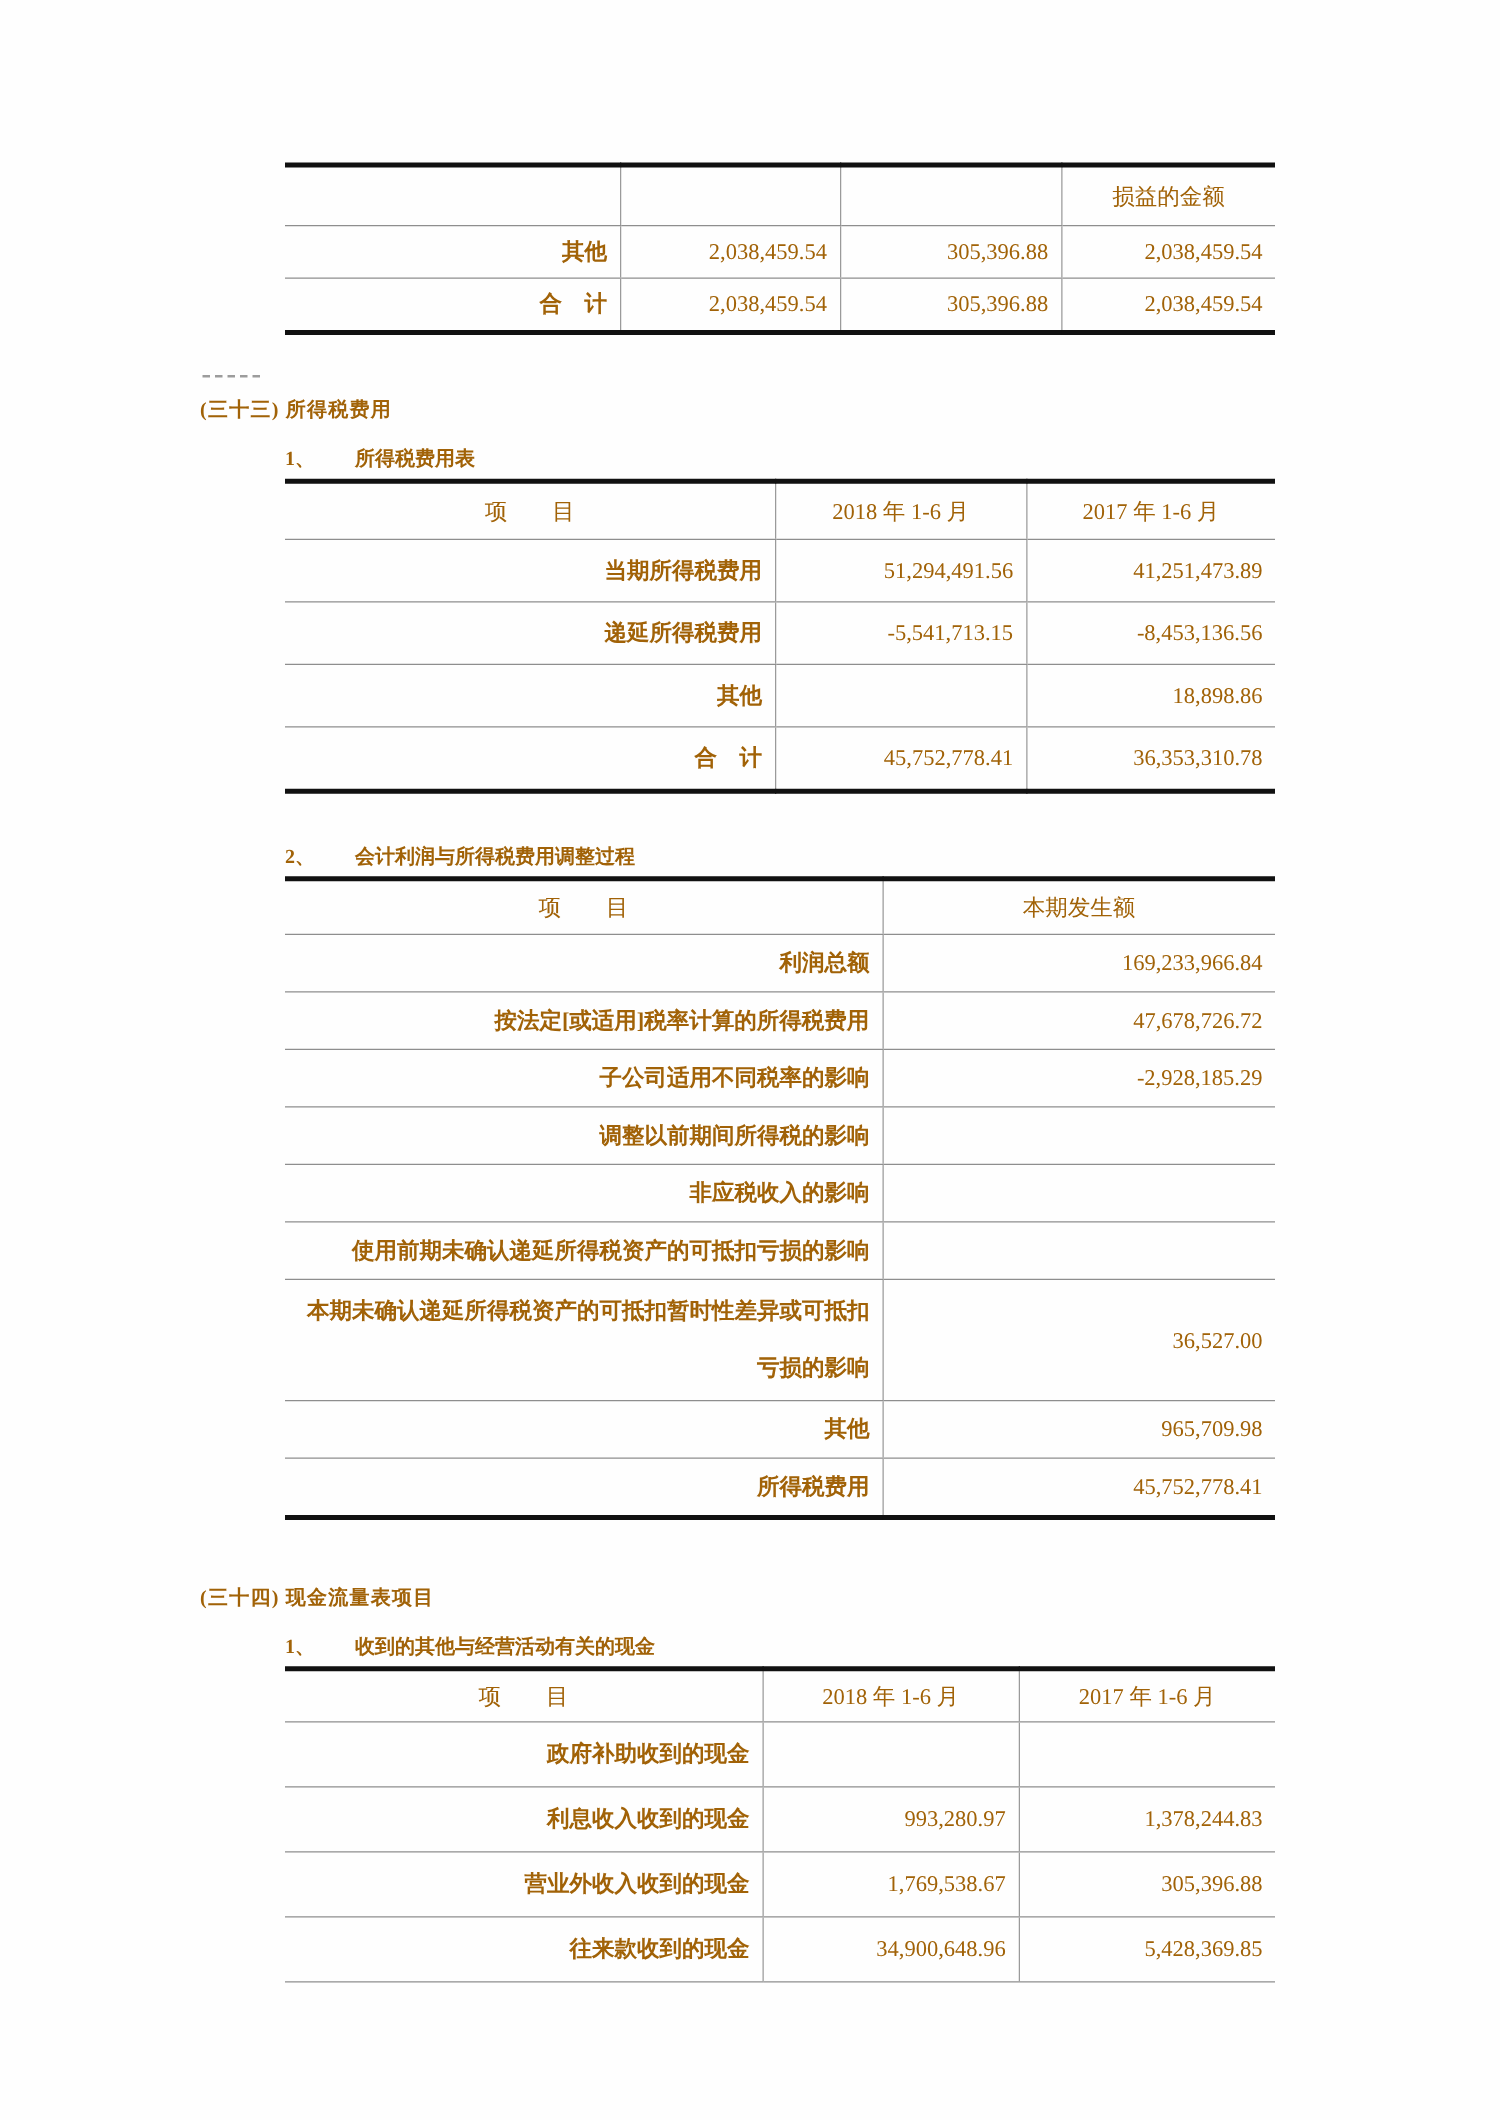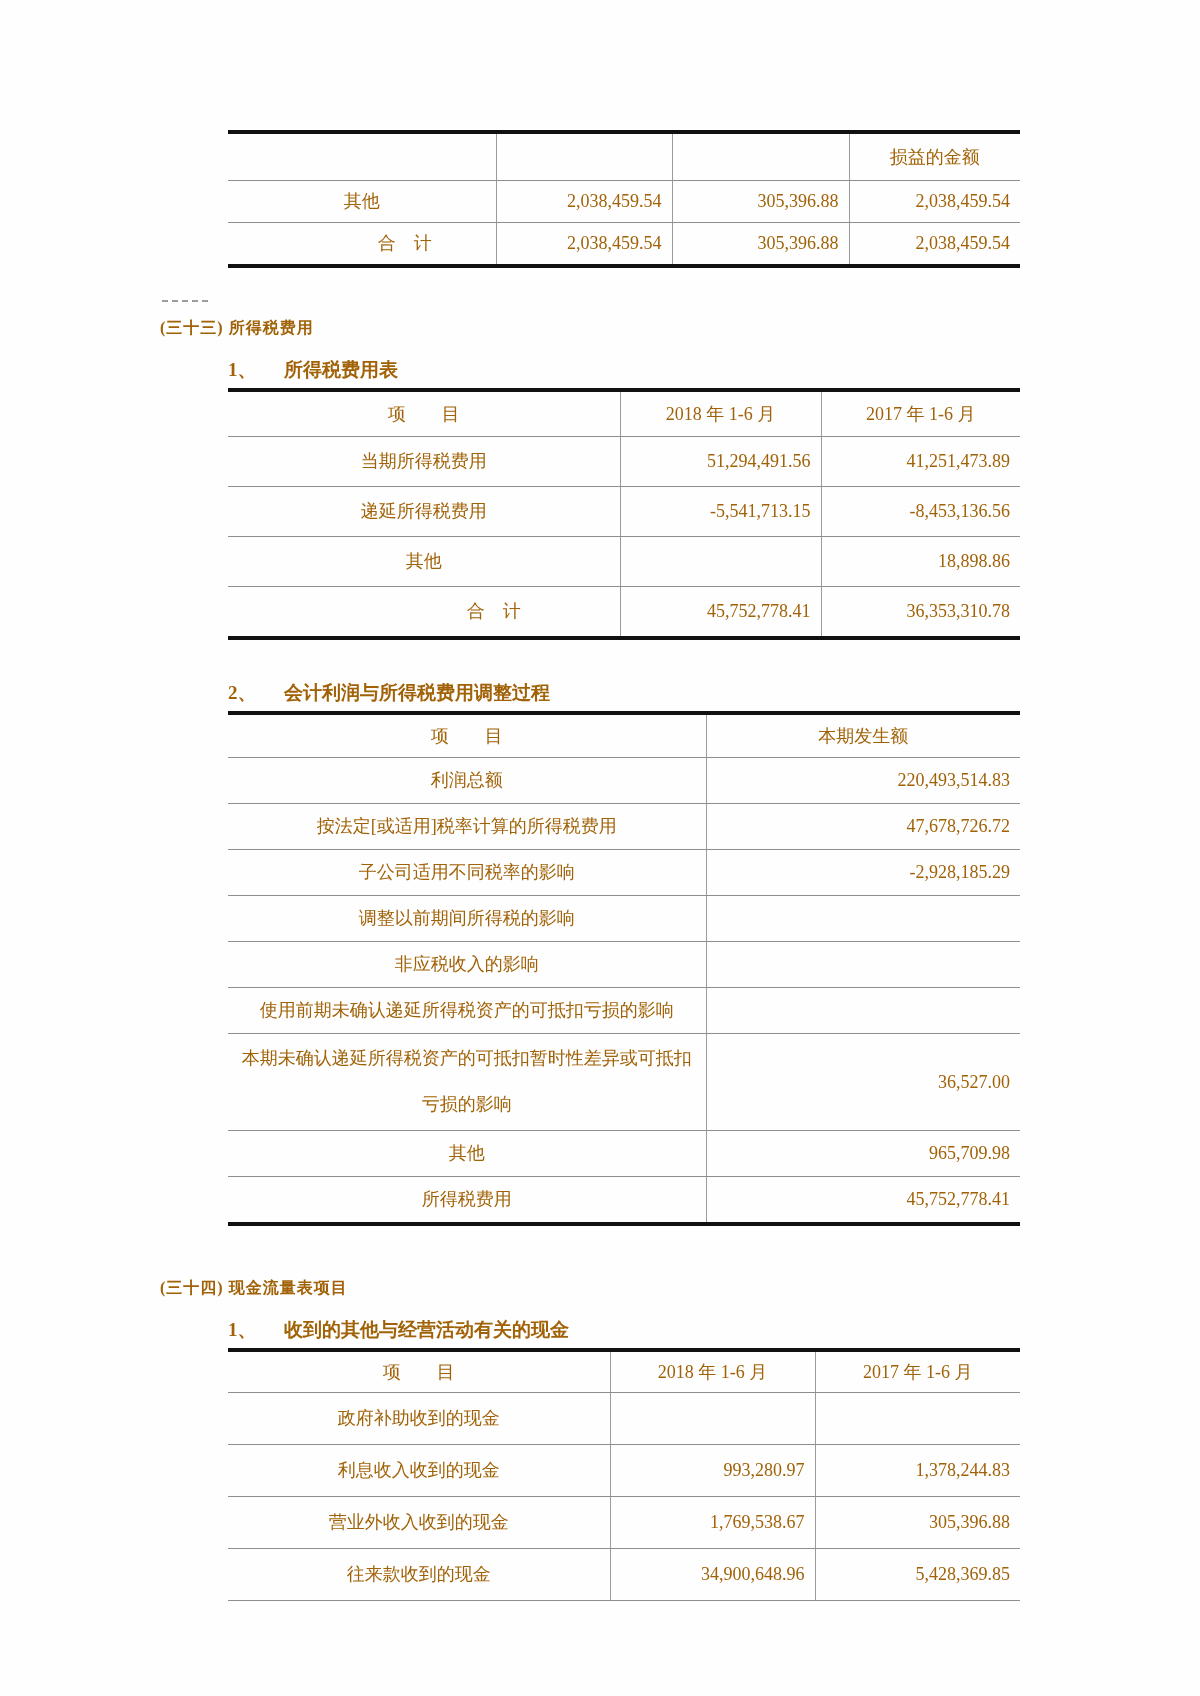--- a/index.html
+++ b/index.html
@@ -28,21 +28,21 @@
   .tbl th,.tbl td{
     padding:0 10px;
     vertical-align:middle;
     border-bottom:1px solid #8e8e8e;
     font-weight:normal;
     overflow:hidden;
   }
   .tbl th{text-align:center;}
   .tbl th + th,.tbl td + td{border-left:1px solid #9a9a9a;}
   .tbl td.num{text-align:right;}
-  .tbl td.label{text-align:center;line-height:1.5;}
+  .tbl td.label{text-align:right;line-height:1.5;font-weight:bold;}
   .tbl:not(.continues) tbody tr:last-child td{border-bottom:none;}
 
   
   .t-carry col:nth-child(1){width:268px}.t-carry col:nth-child(2){width:176px}
   .t-carry col:nth-child(3){width:177px}.t-carry col:nth-child(4){width:171px}
   .t-tax col:nth-child(1){width:392px}.t-tax col:nth-child(2){width:201px}.t-tax col:nth-child(3){width:199px}
   .t-recon col:nth-child(1){width:478px}.t-recon col:nth-child(2){width:314px}
   .t-cash col:nth-child(1){width:382px}.t-cash col:nth-child(2){width:205px}.t-cash col:nth-child(3){width:205px}
 
   
@@ -62,21 +62,21 @@
     border-top:2px dashed #9c9c9c;
   }
   .h-section{
     margin:16px 0 0 0;
     font-size:16px;
     font-weight:bold;
     letter-spacing:1px;
   }
   .h-sub{
     margin:18px 0 5px 68px;
-    font-size:19px;
+    font-size:16px;
     font-weight:bold;
   }
   .h-sub .sub-num{display:inline-block;width:56px;}
   .h-sub.s2{margin-top:40px;}
   .h-34{margin-top:52px;}
 </style>
 </head>
 <body>
 
 <div class="page">
@@ -174,21 +174,21 @@
           </colgroup>
         <thead>
           <tr>
               <th>项　　目</th>
               <th>本期发生额</th>
             </tr>
         </thead>
         <tbody>
             <tr>
               <td class="label">利润总额</td>
-              <td class="num">220,493,514.83</td>
+              <td class="num">169,233,966.84</td>
             </tr>
             <tr>
               <td class="label">按法定[或适用]税率计算的所得税费用</td>
               <td class="num">47,678,726.72</td>
             </tr>
             <tr>
               <td class="label">子公司适用不同税率的影响</td>
               <td class="num">-2,928,185.29</td>
             </tr>
             <tr>

